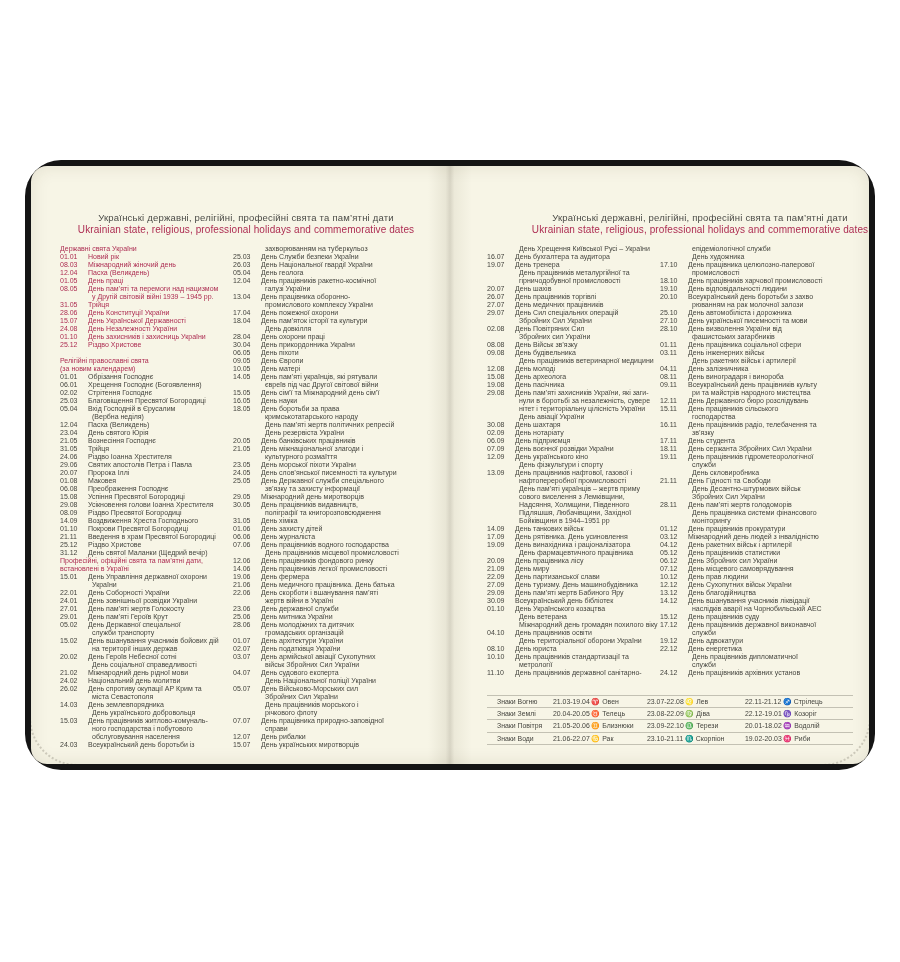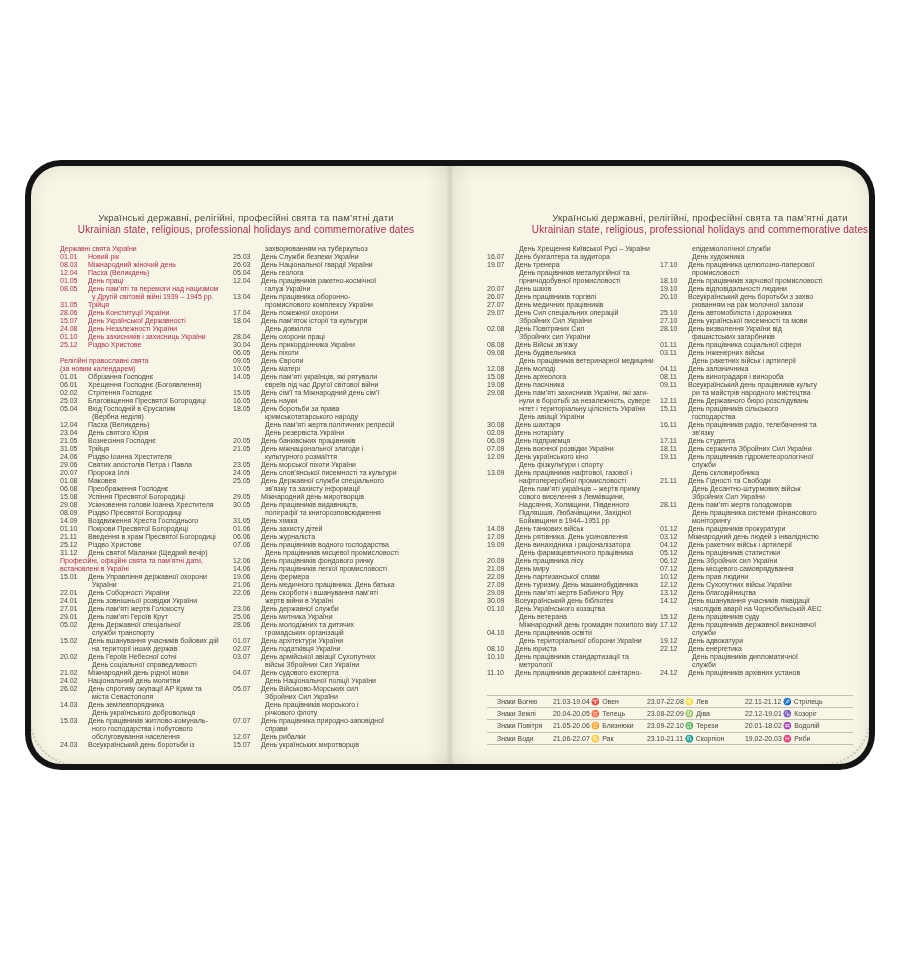--- a/index.html
+++ b/index.html
@@ -12,21 +12,21 @@
   body{
     width:900px;height:962px;position:relative;background:#ffffff;
     font-family:"Liberation Sans", sans-serif;overflow:hidden;
   }
   .book{
     position:absolute;left:25px;top:160px;width:850px;height:610px;
     background:#141414;border-radius:36px;
   }
   .pages{
     position:absolute;left:6px;top:6px;width:838px;height:598px;
-    background:var(--page);border-radius:30px;overflow:hidden;
+    background:var(--page);border-radius:16px;overflow:hidden;
     box-shadow:inset 0 0 18px rgba(60,50,20,.10);
   }
   .gutter{
     position:absolute;left:397px;top:0;width:44px;height:100%;
     background:linear-gradient(90deg,rgba(90,80,50,0) 0%,rgba(90,80,50,.09) 40%,rgba(60,50,30,.17) 50%,rgba(90,80,50,.07) 60%,rgba(90,80,50,0) 100%);
   }
   .hdr{position:absolute;top:46px;text-align:center;}
   #hdr-left{left:20px;width:390px;}
   #hdr-right{left:474px;width:390px;}
   .hdr-uk{font-size:9.5px;line-height:11.5px;color:#4b4b47;letter-spacing:.2px;}

